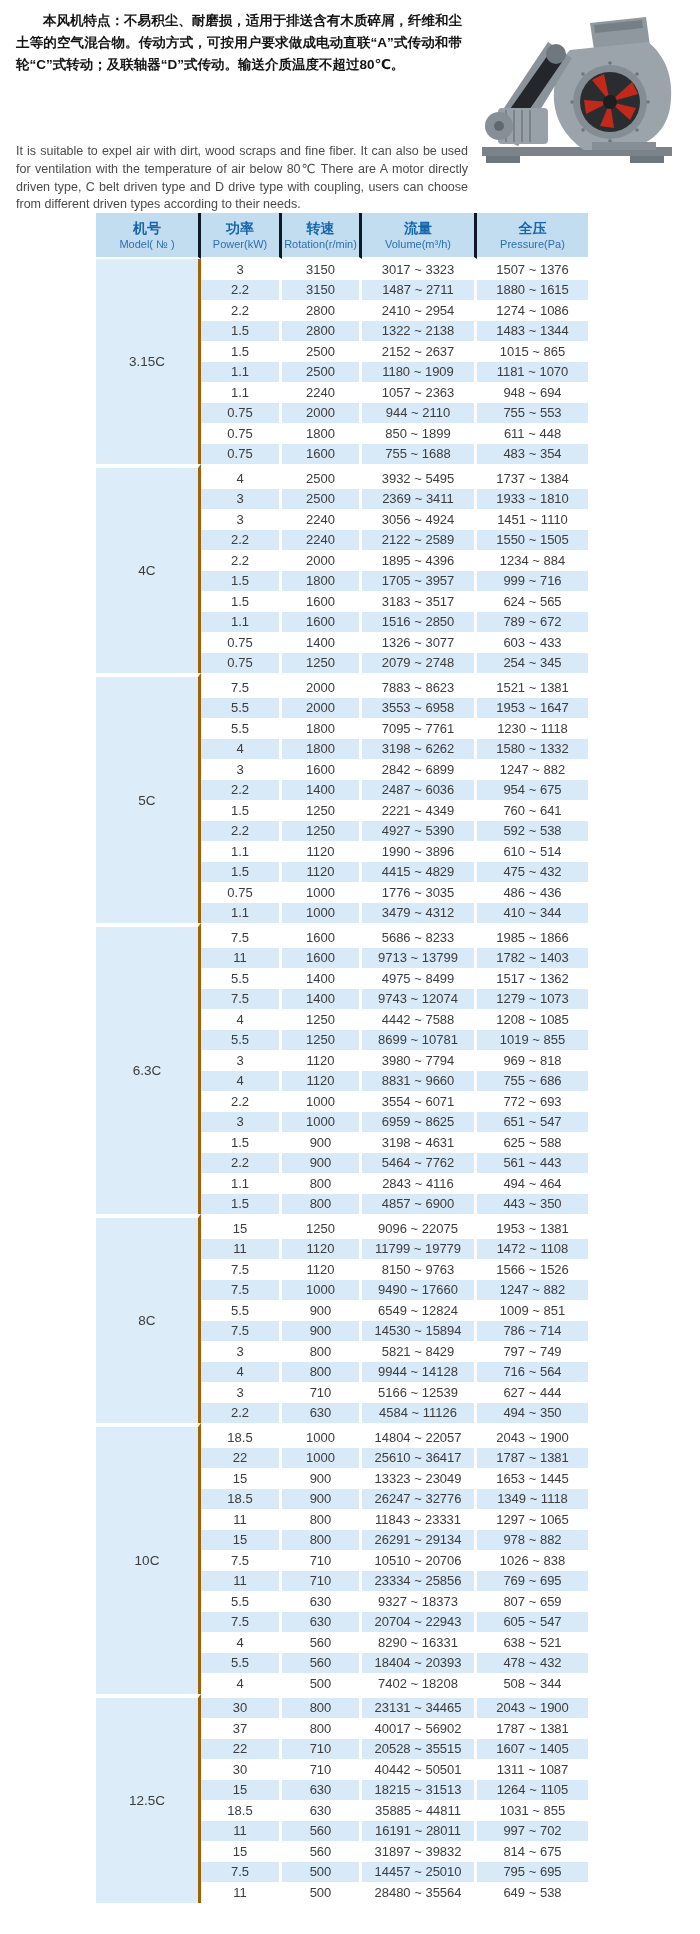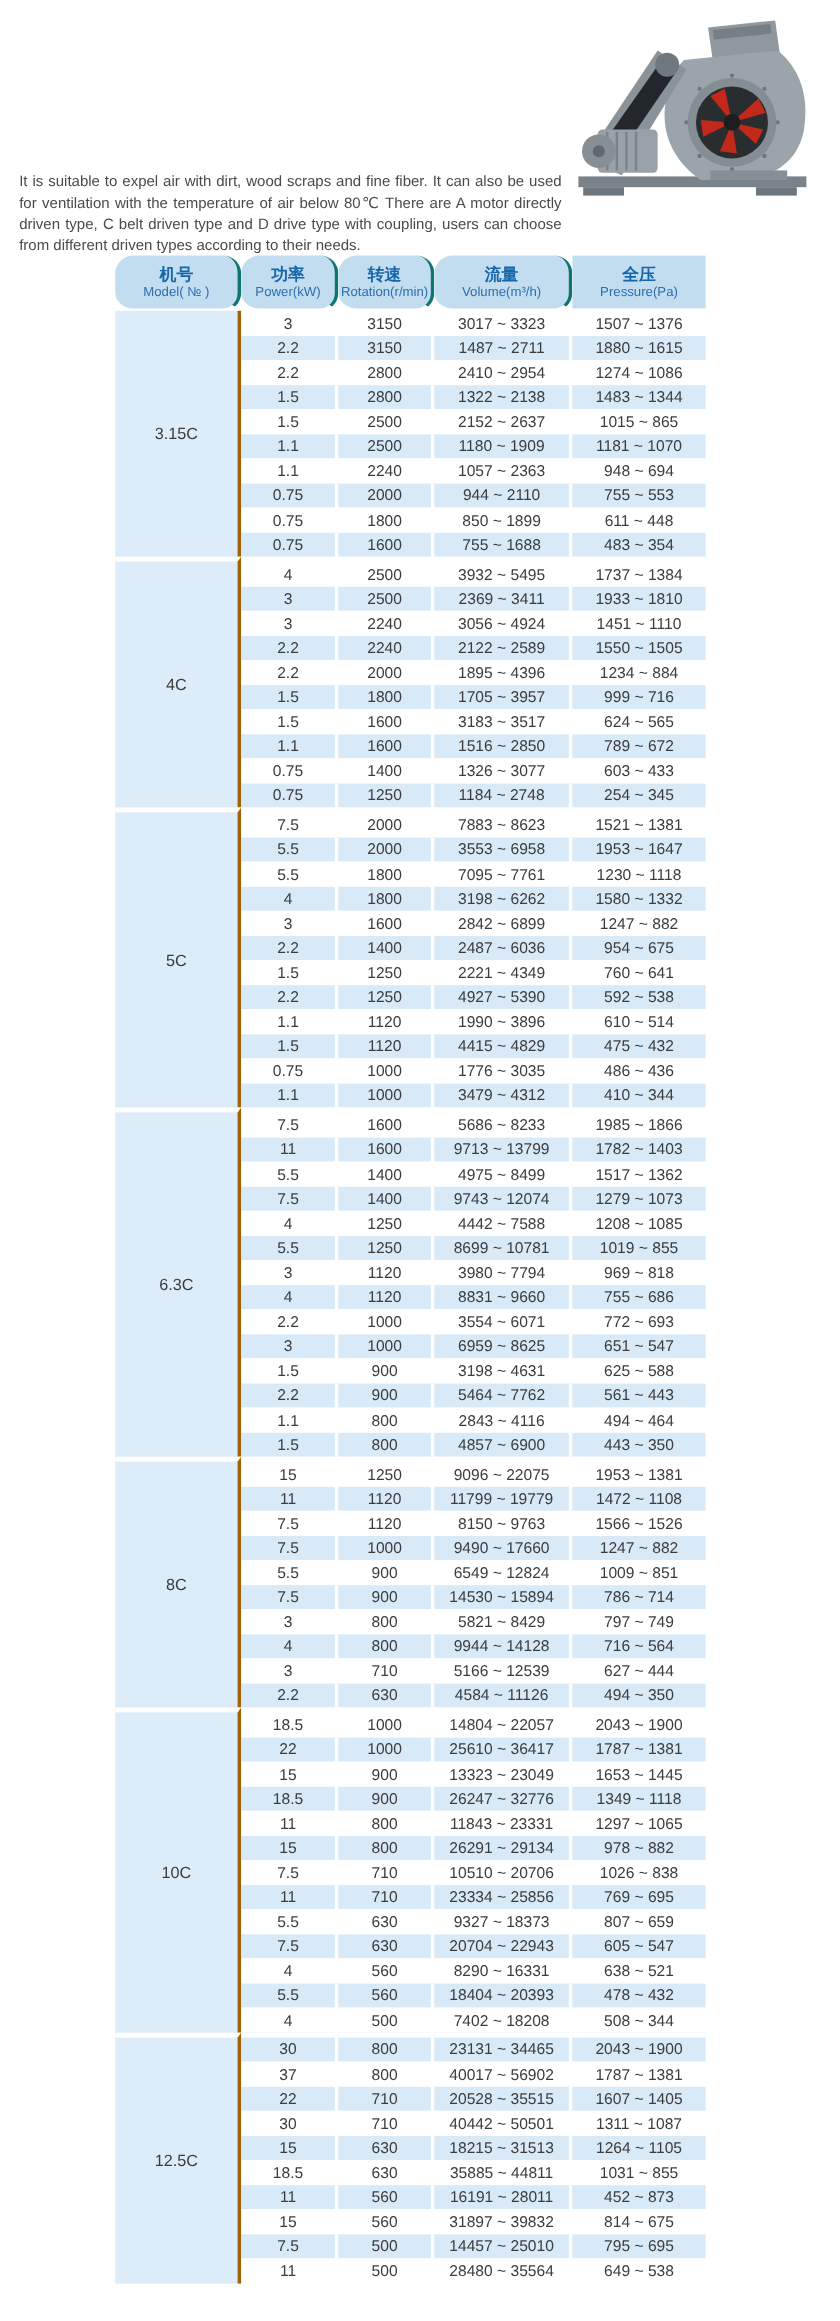--- a/index.html
+++ b/index.html
@@ -9,36 +9,37 @@
   .intro{position:absolute;top:0;left:0;width:700px;height:213px;}
   .cn-text{position:absolute;left:16px;top:10px;width:446px;font-size:13.5px;font-weight:bold;
            color:#141414;line-height:1.62;text-indent:2em;text-align:justify;}
   .en-text{position:absolute;left:16px;top:143px;width:452px;font-size:12.5px;color:#4a4a4a;
            line-height:1.42;text-align:justify;}
   .fan{position:absolute;left:472px;top:16px;width:220px;height:152px;}
   
   table.spec{position:absolute;top:213px;left:96px;width:492px;border-collapse:separate;
              border-spacing:0;table-layout:fixed;}
   th{background:#c3ddf0;padding:0;border-bottom:2px solid #fff;height:44px;vertical-align:middle;}
-  th.gap,td.gap-r{border-right:3px solid #0f766e;border-radius:15px;}
+  th.gap,td.gap-r{border-right:3px solid #0f172a;}
   .th-zh{font-size:14px;font-weight:bold;color:#1566ab;line-height:17px;padding-top:4px;}
   .th-en{font-size:11px;font-weight:normal;color:#2d6eae;line-height:14px;padding-bottom:3px;}
   td{height:20.5px;padding:0;text-align:center;vertical-align:middle;font-size:13px;
      color:#3c3c3c;background:#fff;}
   td.model{background:#dcecf9;font-size:13.5px;border-right:3px solid #a16207;}
   td.c0,td.c1,td.c2{border-right:3px solid #fff;}
   tr.stripe td.data{background:#d8e9f8;}
   tr.group-start td{border-top:4px solid #fff;}
 </style>
 </head>
 <body>
 
 <div class="page">
 
   <div class="intro">
+    <div class="cn-text">本风机特点：不易积尘、耐磨损，适用于排送含有木质碎屑，纤维和尘土等的空气混合物。传动方式，可按用户要求做成电动直联“A”式传动和带轮“C”式转动；及联轴器“D”式传动。输送介质温度不超过80℃。</div>
     <div class="en-text">It is suitable to expel air with dirt, wood scraps and fine fiber. It can also be used for ventilation with the temperature of air below 80℃ There are A motor directly driven type, C belt driven type and D drive type with coupling, users can choose from different driven types according to their needs.</div>
 
     <div class="fan">
       <svg width="220" height="152" viewBox="0 0 220 152">
 
         <rect x="10" y="131" width="190" height="9" fill="#7a838a"></rect>
         <rect x="14" y="140" width="34" height="7" fill="#6d767d"></rect>
         <rect x="158" y="140" width="34" height="7" fill="#6d767d"></rect>
 
         <polygon points="118,7 174,1 178,30 122,34" fill="#8f989e"></polygon>
@@ -234,21 +235,21 @@
         </tr>
         <tr>
           <td class="data c0">0.75</td>
           <td class="data c1">1400</td>
           <td class="data c2">1326 ~ 3077</td>
           <td class="data c3">603 ~ 433</td>
         </tr>
         <tr class="stripe">
           <td class="data c0">0.75</td>
           <td class="data c1">1250</td>
-          <td class="data c2">1184 ~ 2748</td>
+          <td class="data c2">2079 ~ 2748</td>
           <td class="data c3">254 ~ 345</td>
         </tr>
         <tr class="group-start">
           <td rowspan="12" class="model">5C</td>
           <td class="data c0">7.5</td>
           <td class="data c1">2000</td>
           <td class="data c2">7883 ~ 8623</td>
           <td class="data c3">1521 ~ 1381</td>
         </tr>
         <tr class="stripe">
@@ -576,21 +577,21 @@
         <tr>
           <td class="data c0">18.5</td>
           <td class="data c1">630</td>
           <td class="data c2">35885 ~ 44811</td>
           <td class="data c3">1031 ~ 855</td>
         </tr>
         <tr class="stripe">
           <td class="data c0">11</td>
           <td class="data c1">560</td>
           <td class="data c2">16191 ~ 28011</td>
-          <td class="data c3">452 ~ 873</td>
+          <td class="data c3">997 ~ 702</td>
         </tr>
         <tr>
           <td class="data c0">15</td>
           <td class="data c1">560</td>
           <td class="data c2">31897 ~ 39832</td>
           <td class="data c3">814 ~ 675</td>
         </tr>
         <tr class="stripe">
           <td class="data c0">7.5</td>
           <td class="data c1">500</td>

